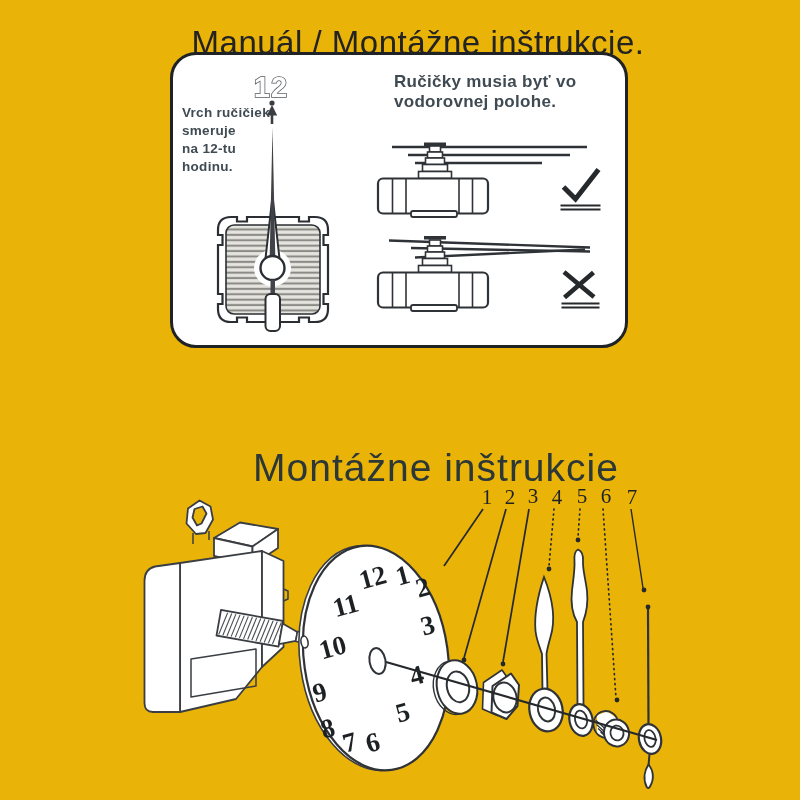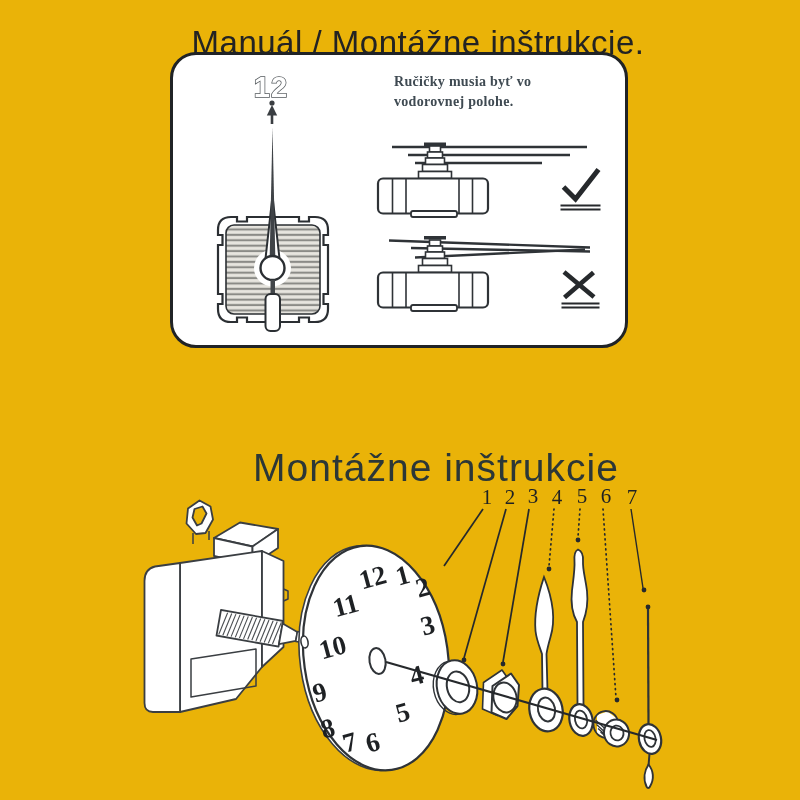--- a/index.html
+++ b/index.html
@@ -5,21 +5,21 @@
   html,body{margin:0;padding:0;background:#fff;}
   .page{position:relative;width:800px;height:800px;background:#eab308;overflow:hidden;
         font-family:"Liberation Sans","DejaVu Sans",sans-serif;padding-left:36px;}
   .title{position:absolute;top:2px;left:0;right:0;text-align:center;
          font-size:33px;font-weight:400;color:#232323;letter-spacing:.5px;}
   .panel-border{position:absolute;left:170px;top:52px;width:458px;height:296px;
         box-sizing:border-box;border:3.5px solid #202326;border-radius:26px;background:#fff;}
   .panel-art{position:absolute;left:170px;top:52px;}
   .note{position:absolute;color:#3f4a52;font-weight:700;}
   .note-left{left:182px;top:104px;font-size:13.5px;line-height:18px;letter-spacing:.3px;}
-  .note-right{left:394px;top:72px;font-size:14px;line-height:19.5px;letter-spacing:.3px;font-family:Liberation Serif, serif;}
+  .note-right{left:394px;top:72px;font-size:17px;line-height:19.5px;letter-spacing:.3px;}
   .note div{white-space:nowrap;}
   .section-heading{position:absolute;top:414px;left:36px;right:0;text-align:center;
         font-size:39px;font-weight:400;color:#2c3737;letter-spacing:1px;}
   .exploded-art{position:absolute;left:130px;top:478px;}
   svg{display:block;}
   .serifnum{font-family:"Liberation Serif","DejaVu Serif",serif;}
 </style>
 </head>
 <body>
 
@@ -96,20 +96,26 @@
       <rect x="411" y="305" width="46" height="6" rx="2" fill="#fff" stroke-width="1.8"></rect>
     </g>
     <g stroke="#26292c" fill="none">
       <line x1="564" y1="272" x2="594" y2="297" stroke-width="4.6"></line>
       <line x1="593.5" y1="272.5" x2="564.5" y2="297.5" stroke-width="4.6"></line>
       <line x1="561.5" y1="303.5" x2="599.5" y2="303.5" stroke-width="2.2"></line>
       <line x1="561.5" y1="307.5" x2="599.5" y2="307.5" stroke-width="2.2"></line>
     </g>
   </svg>
 
+  <div class="note note-left">
+    <div>Vrch ručičiek</div>
+    <div>smeruje</div>
+    <div>na 12-tu</div>
+    <div>hodinu.</div>
+  </div>
   <div class="note note-right">
     <div>Ručičky musia byť vo</div>
     <div>vodorovnej polohe.</div>
   </div>
 
   <h2 class="section-heading">Montážne inštrukcie</h2>
 
   <svg class="exploded-art" width="560" height="322" viewBox="130 478 560 322">
 
     <g stroke="#3a3e42" fill="#fff" stroke-width="1.8" stroke-linejoin="round">

